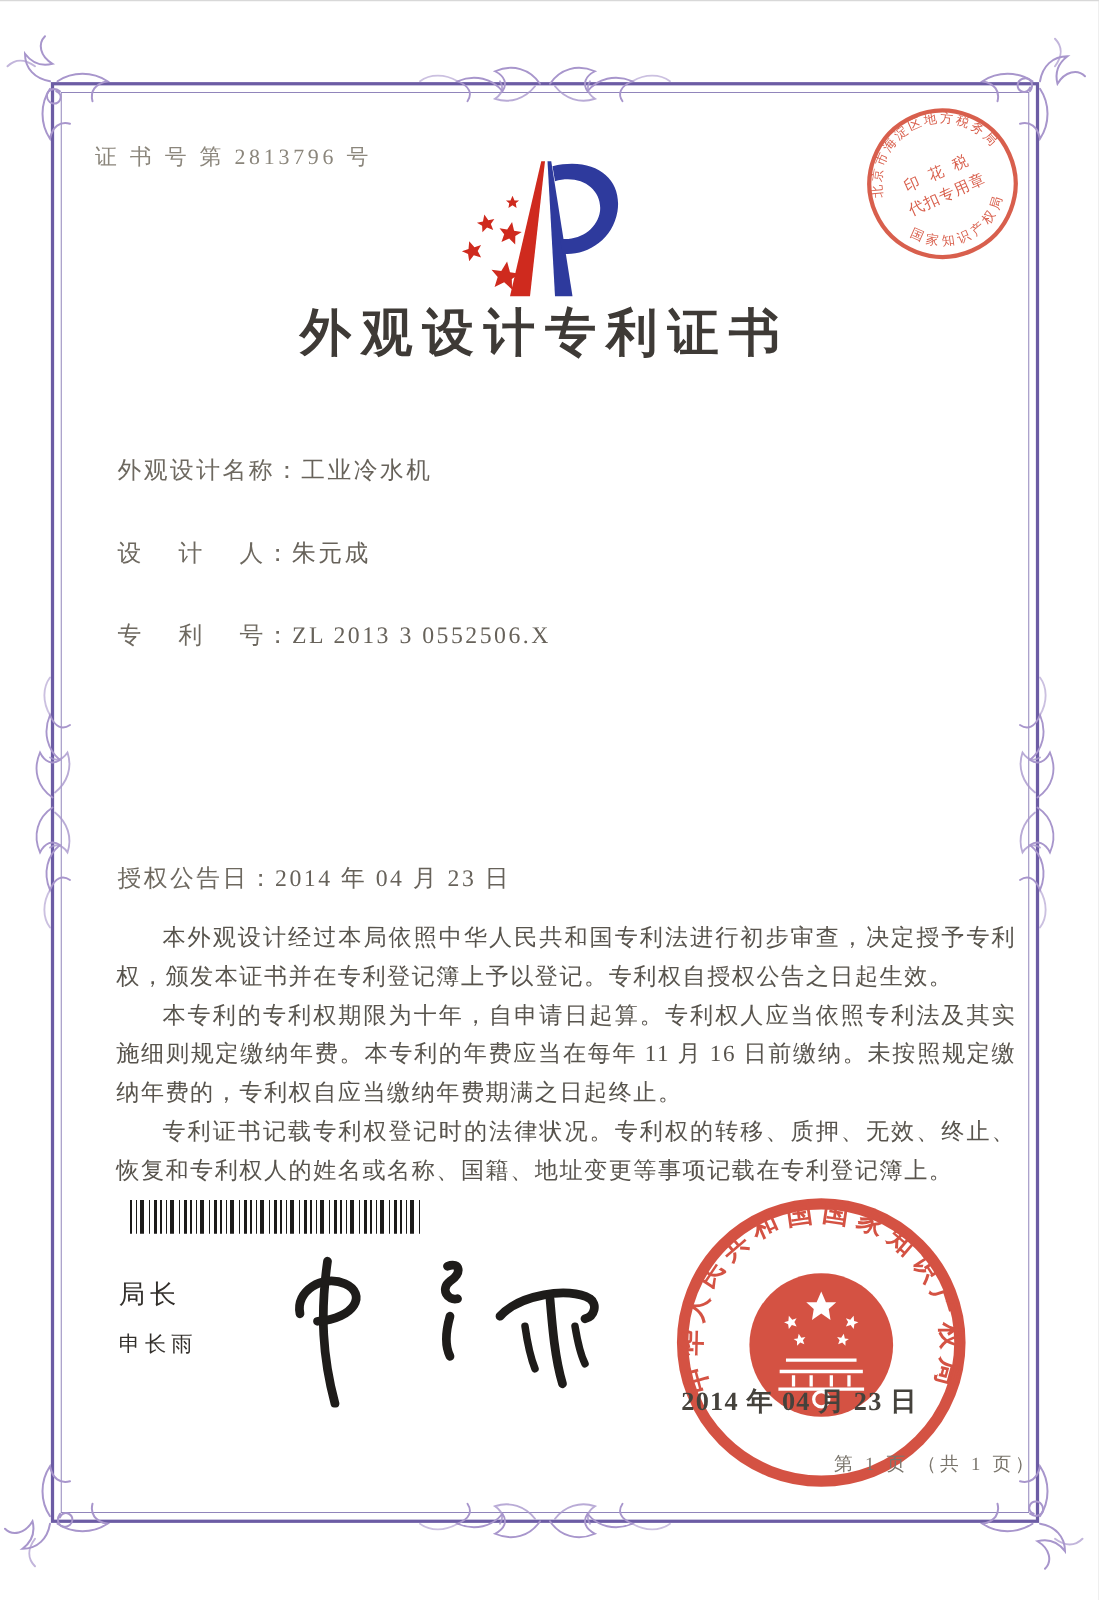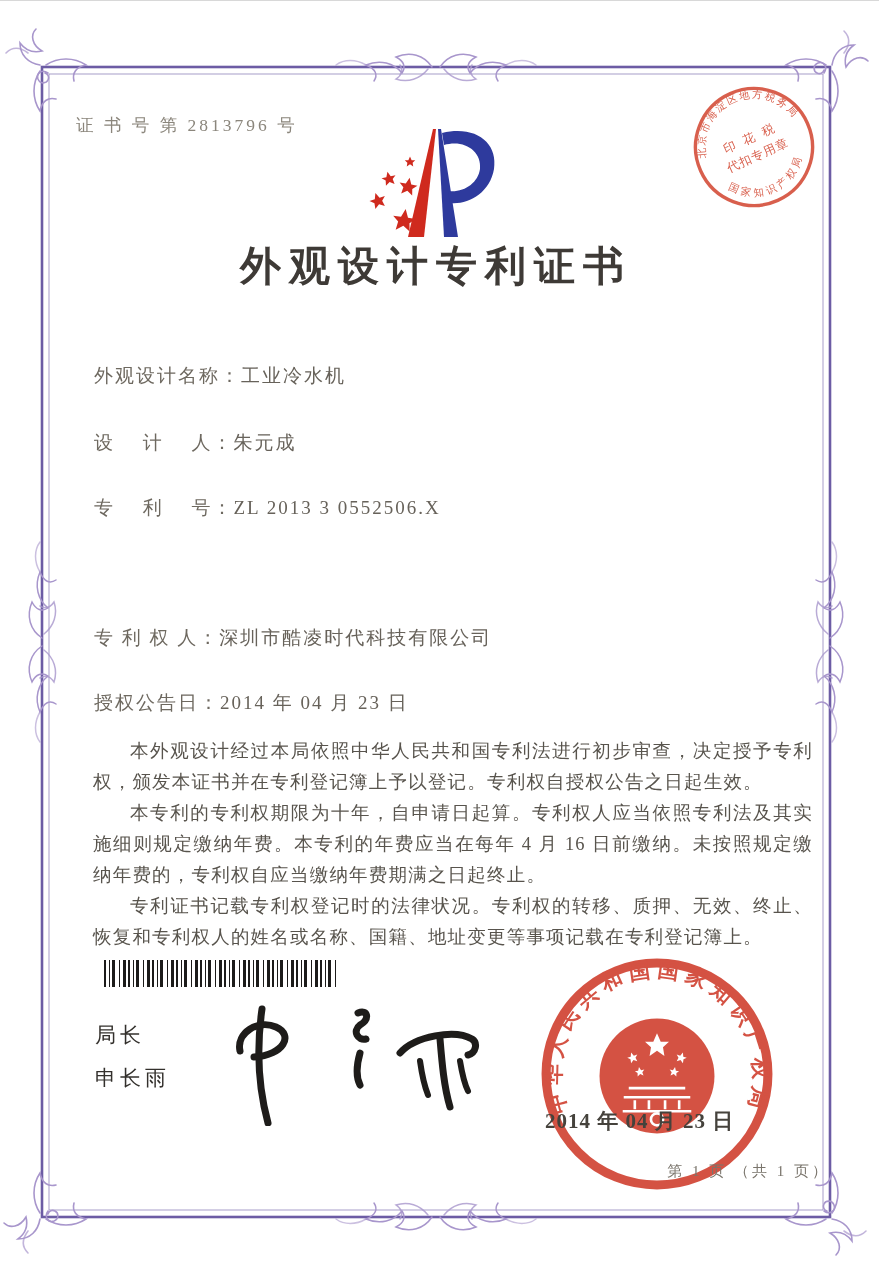--- a/index.html
+++ b/index.html
@@ -32,21 +32,21 @@
   .barcode{
     left:104px;top:959px;width:232px;height:27px;
     background:repeating-linear-gradient(90deg,
       #1c1b1a 0 2px,transparent 2px 5px,
       #1c1b1a 5px 6px,transparent 6px 8px,
       #1c1b1a 8px 11px,transparent 11px 15px,
       #1c1b1a 15px 16px,transparent 16px 19px,
       #1c1b1a 19px 22px,transparent 22px 24px);
   }
   .signer-title{left:95px;top:1020px;font-size:21px;color:#33302c;letter-spacing:4px;}
-  .signer-name{left:95px;top:1063px;font-size:21px;color:#33302c;letter-spacing:4px;}
+  .signer-name{left:95px;top:1063px;font-size:17px;color:#33302c;letter-spacing:4px;}
   .seal-date{
     left:545px;top:1106px;font-size:21px;font-weight:bold;color:#45423c;
     letter-spacing:1px;white-space:nowrap;
   }
   .footer{
     left:42px;right:49px;top:1161px;text-align:right;
     font-size:15px;color:#7a756c;letter-spacing:3px;
   }
   svg text{font-family:"Liberation Serif","DejaVu Serif",serif;}
 </style>
@@ -112,30 +112,27 @@
 
   <div class="abs field" style="top:362px">
     <span class="flabel">外观设计名称：</span><span class="fvalue">工业冷水机</span>
   </div>
   <div class="abs field" style="top:429px">
     <span class="flabel">设　 计　 人：</span><span class="fvalue">朱元成</span>
   </div>
   <div class="abs field" style="top:494px">
     <span class="flabel">专　 利　 号：</span><span class="fvalue">ZL 2013 3 0552506.X</span>
   </div>
-  <div class="abs field" style="top:624px">
-    <span class="flabel">专 利 权 人：</span><span class="fvalue">深圳市酷凌时代科技有限公司</span>
-  </div>
   <div class="abs field" style="top:689px">
     <span class="flabel">授权公告日：</span><span class="fvalue">2014 年 04 月 23 日</span>
   </div>
 
   <div class="abs body-text">
     <p>本外观设计经过本局依照中华人民共和国专利法进行初步审查，决定授予专利权，颁发本证书并在专利登记簿上予以登记。专利权自授权公告之日起生效。</p>
-    <p>本专利的专利权期限为十年，自申请日起算。专利权人应当依照专利法及其实施细则规定缴纳年费。本专利的年费应当在每年 4 月 16 日前缴纳。未按照规定缴纳年费的，专利权自应当缴纳年费期满之日起终止。</p>
+    <p>本专利的专利权期限为十年，自申请日起算。专利权人应当依照专利法及其实施细则规定缴纳年费。本专利的年费应当在每年 11 月 16 日前缴纳。未按照规定缴纳年费的，专利权自应当缴纳年费期满之日起终止。</p>
     <p>专利证书记载专利权登记时的法律状况。专利权的转移、质押、无效、终止、恢复和专利权人的姓名或名称、国籍、地址变更等事项记载在专利登记簿上。</p>
   </div>
 
   <div class="abs barcode"></div>
 
   <div class="abs signer-title">局长</div>
   <div class="abs signer-name">申长雨</div>
 
   <svg class="abs" style="left:210px;top:990px" width="270" height="135" viewBox="0 0 270 135" fill="none" stroke="#1e1c1a" stroke-width="7" stroke-linecap="round">
     <path d="M52,18 C46,60 48,95 58,132"></path>

